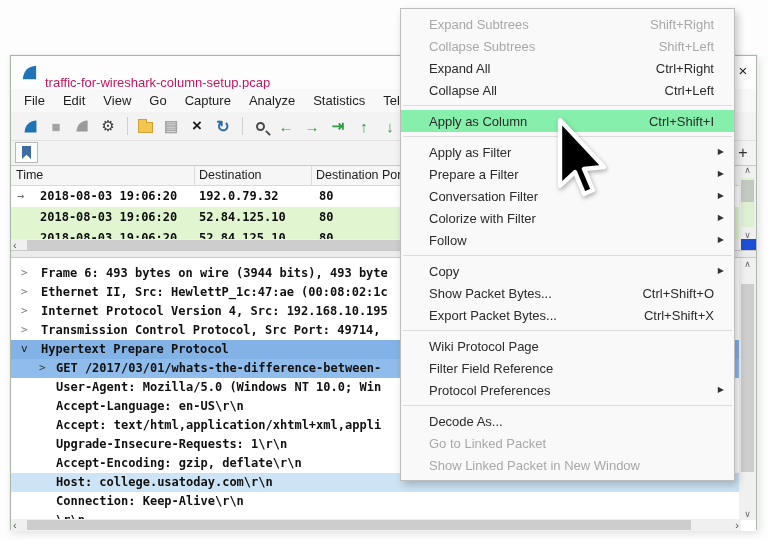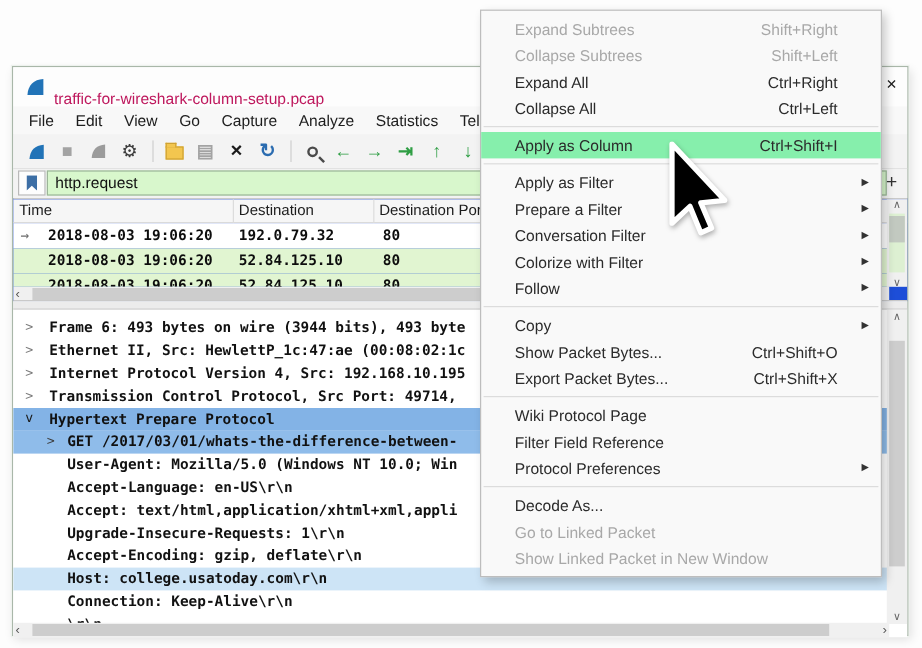--- a/index.html
+++ b/index.html
@@ -103,21 +103,21 @@
   .dt-vscroll .arrd { position:absolute; left:0; bottom:1px; width:17px; text-align:center; font-size:9px; color:#666; }
   .dt-vscroll .thumb { position:absolute; left:2px; top:26px; width:13px; height:188px; background:#cdcdcd; }
 
   
   .context-menu { position:absolute; left:400px; top:8px; width:335px; background:#f9f9f9;
                   border:1px solid #bdbdbd; box-shadow:3px 4px 8px rgba(0,0,0,.22);
                   padding:4px 0; z-index:10; }
   .mi { position:relative; height:22px; display:flex; align-items:center; padding:0 14px 0 28px;
         font-size:13px; color:#2b2b2b; }
   .mi .lbl { flex:1; }
-  .mi .sc { margin-right:22px; color:#2b2b2b; }
+  .mi .sc { margin-right:6px; color:#2b2b2b; }
   .mi.disabled, .mi.disabled .sc { color:#a8a8a8; }
   .mi.hl { background:#86efac; }
   .mi .sub { position:absolute; right:10px; top:6px; font-size:8px; color:#333; }
   .msep { height:1px; background:#dcdcdc; margin:4px 2px; }
 
   
   .cursor { position:absolute; left:556px; top:118px; z-index:20; filter:drop-shadow(1px 2px 2px rgba(0,0,0,.3)); }
 </style>
 </head>
 <body>
@@ -174,21 +174,20 @@
       <span class="tbi green">⇥</span>
       <span class="tbi green">↑</span>
       <span class="tbi green">↓</span>
       <span class="tbi pressed">≡</span>
     </div>
 
     <div class="filterbar">
       <span class="bm-btn">
         <span class="bm-glyph"></span>
       </span>
-      <input class="filter-input" readonly="" value="http.request" style="">
       <span class="add-btn">+</span>
     </div>
 
     <div class="packetlist">
       <div class="pl-header">
         <span class="c0">Time</span>
         <span class="c1">Destination</span>
         <span class="c2">Destination Port</span>
         <span class="div1"></span>
         <span class="div2"></span>

